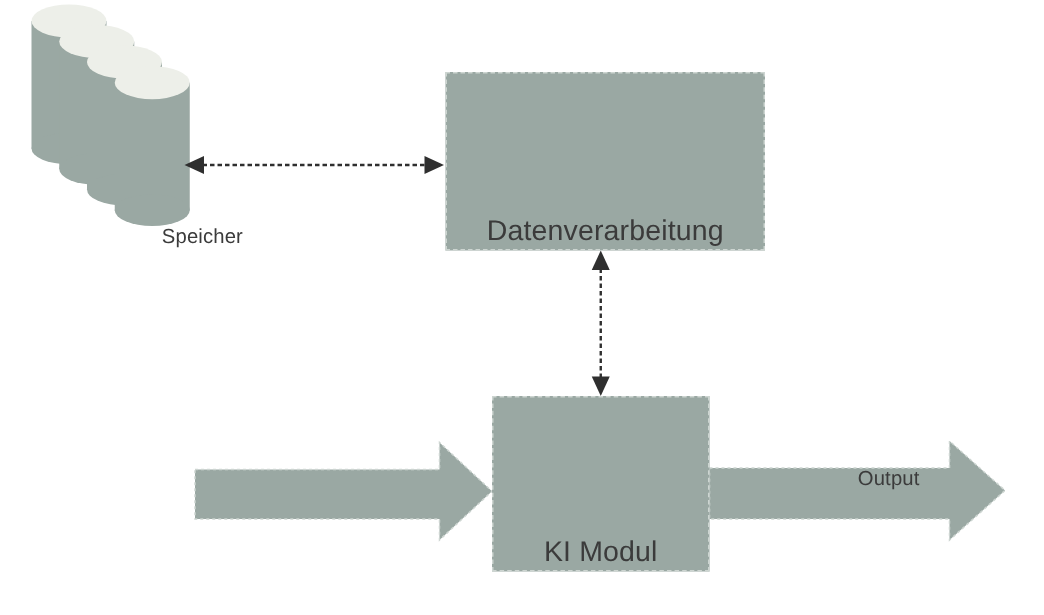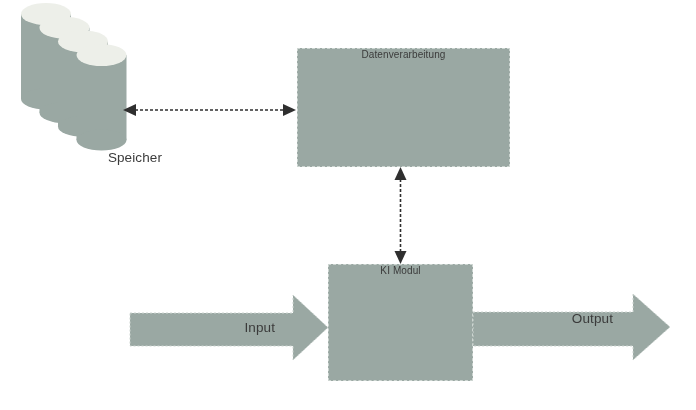--- a/index.html
+++ b/index.html
@@ -41,23 +41,23 @@
     stroke-width: 1.6;
     stroke-dasharray: 3 2;
     fill: none;
   }
   .connector-head { fill: var(--connector); }
   .node-box {
     position: absolute;
     background: var(--shape-fill);
     border: 1px dashed var(--shape-border);
     display: flex;
-    align-items: flex-start;
+    align-items: flex-end;
     justify-content: center;
-    font-size: 10px;
+    font-size: 19px;
     color: var(--text-color);
     letter-spacing: 0.1px;
   }
   .box-daten { left: 297px; top: 48px; width: 213px; height: 119px; }
   .box-ki    { left: 328px; top: 264px; width: 145px; height: 117px; }
   .float-label {
     position: absolute;
     font-size: 13.5px;
     color: var(--text-color);
     text-align: right;
@@ -118,17 +118,16 @@
   <div class="node-box box-daten">
     <span>Datenverarbeitung</span>
   </div>
 
   <div class="node-box box-ki">
     <span>KI Modul</span>
   </div>
 
   <div class="float-label label-speicher">Speicher</div>
 
-  <div class="float-label label-input">Input</div>
 
   <div class="float-label label-output">Output</div>
 
 </div>
 
 </body></html>

